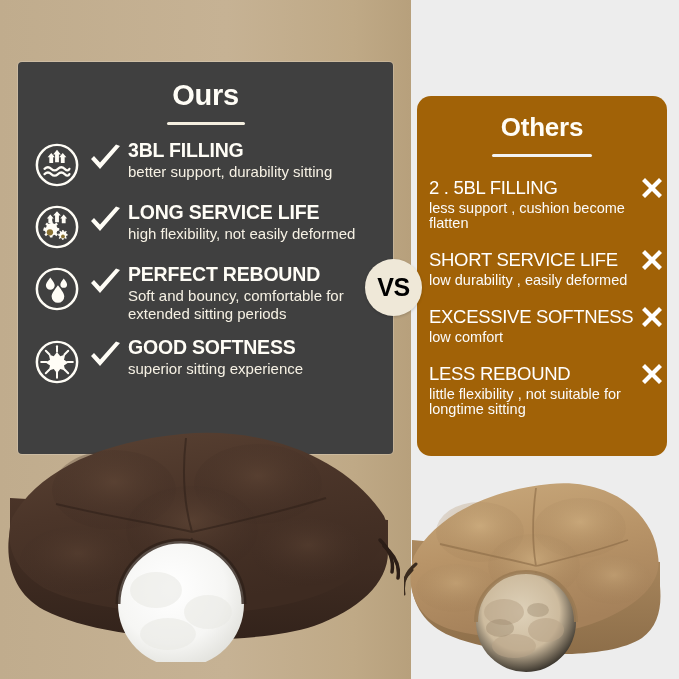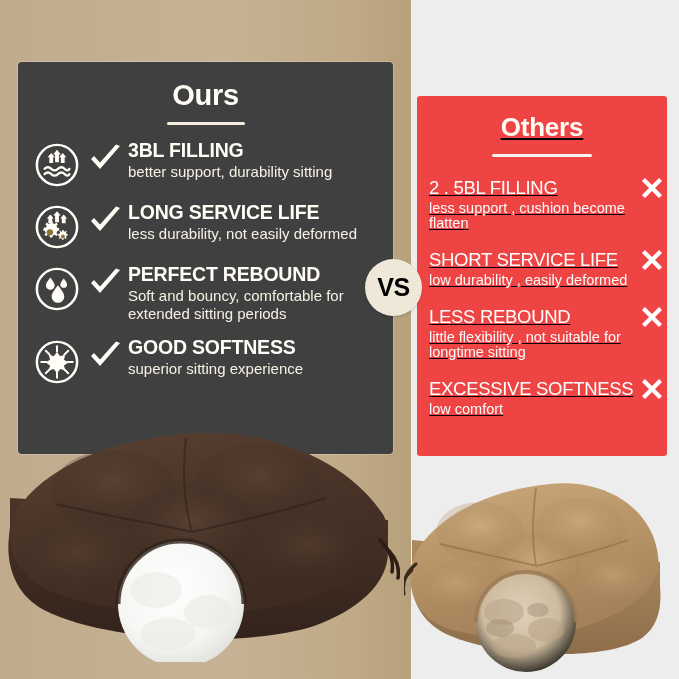--- a/index.html
+++ b/index.html
@@ -107,23 +107,22 @@
     font-size: 15px;
     line-height: 18px;
     margin-top: 1px;
   }
 
   
   .panel-others {
     position: absolute;
     left: 417px; top: 96px;
     width: 250px; height: 360px;
-    background: #ef4444;
-    border-radius: 3px;
-    text-decoration: underline;
+    background: #a16207;
+    border-radius: 14px;
   }
   .others-head {
     font-size: 26px;
     margin-top: 16px;
     letter-spacing: -0.2px;
   }
   .others-rule {
     width: 100px; height: 2.5px;
     background: #f3f3f3;
     margin: 11px auto 0;
@@ -252,21 +251,21 @@
             </g>
           </svg>
         </div>
         <div class="feat-check">
           <svg viewBox="0 0 34 30">
             <path d="M2 15 L11 25 L31 2 L27 0.5 L11 18.5 L5 12 Z" fill="#fffdf6"></path>
           </svg>
         </div>
         <div class="feat-text">
           <div class="feat-title">LONG SERVICE LIFE</div>
-          <div class="feat-sub">less durability, not easily deformed</div>
+          <div class="feat-sub">high flexibility, not easily deformed</div>
         </div>
       </div>
 
       <div class="feat">
         <div class="feat-icon">
           <svg viewBox="0 0 48 48">
             <circle cx="24" cy="24" r="21" fill="none" stroke="#fffdf6" stroke-width="2.6"></circle>
             <g fill="#fffdf6">
               <path d="M17 12 c-3.2 4.2 -4.6 6.3 -4.6 8.2 a4.6 4.6 0 0 0 9.2 0 c0 -1.9 -1.4 -4 -4.6 -8.2 z"></path>
               <path d="M31 13 c-2.4 3.2 -3.5 4.8 -3.5 6.2 a3.5 3.5 0 0 0 7 0 c0 -1.4 -1.1 -3 -3.5 -6.2 z"></path>
@@ -341,40 +340,40 @@
             <svg viewBox="0 0 26 26">
               <path d="M3 6 L6 3 L13 10 L20 3 L23 6 L16 13 L23 20 L20 23 L13 16 L6 23 L3 20 L10 13 Z" fill="#ffffff"></path>
             </svg>
           </div>
         </div>
         <div class="other-sub">low durability , easily deformed</div>
       </div>
 
       <div class="other">
         <div class="other-row">
+          <div class="other-title">EXCESSIVE SOFTNESS</div>
+          <div class="other-x">
+            <svg viewBox="0 0 26 26">
+              <path d="M3 6 L6 3 L13 10 L20 3 L23 6 L16 13 L23 20 L20 23 L13 16 L6 23 L3 20 L10 13 Z" fill="#ffffff"></path>
+            </svg>
+          </div>
+        </div>
+        <div class="other-sub">low comfort</div>
+      </div>
+
+      <div class="other">
+        <div class="other-row">
           <div class="other-title">LESS REBOUND</div>
           <div class="other-x">
             <svg viewBox="0 0 26 26">
               <path d="M3 6 L6 3 L13 10 L20 3 L23 6 L16 13 L23 20 L20 23 L13 16 L6 23 L3 20 L10 13 Z" fill="#ffffff"></path>
             </svg>
           </div>
         </div>
         <div class="other-sub">little flexibility , not suitable for longtime sitting</div>
-      </div>
-
-      <div class="other">
-        <div class="other-row">
-          <div class="other-title">EXCESSIVE SOFTNESS</div>
-          <div class="other-x">
-            <svg viewBox="0 0 26 26">
-              <path d="M3 6 L6 3 L13 10 L20 3 L23 6 L16 13 L23 20 L20 23 L13 16 L6 23 L3 20 L10 13 Z" fill="#ffffff"></path>
-            </svg>
-          </div>
-        </div>
-        <div class="other-sub">low comfort</div>
       </div>
 
     </div>
   </div>
 
   <div class="vs">
     <span>VS</span>
   </div>
 
   <div class="cushion-left">

